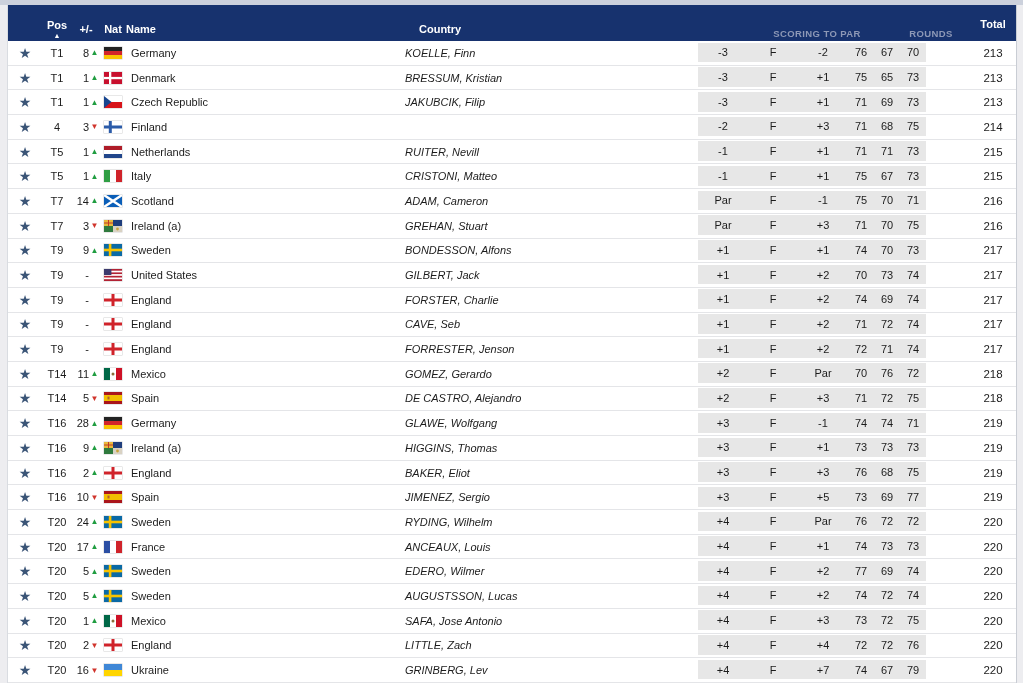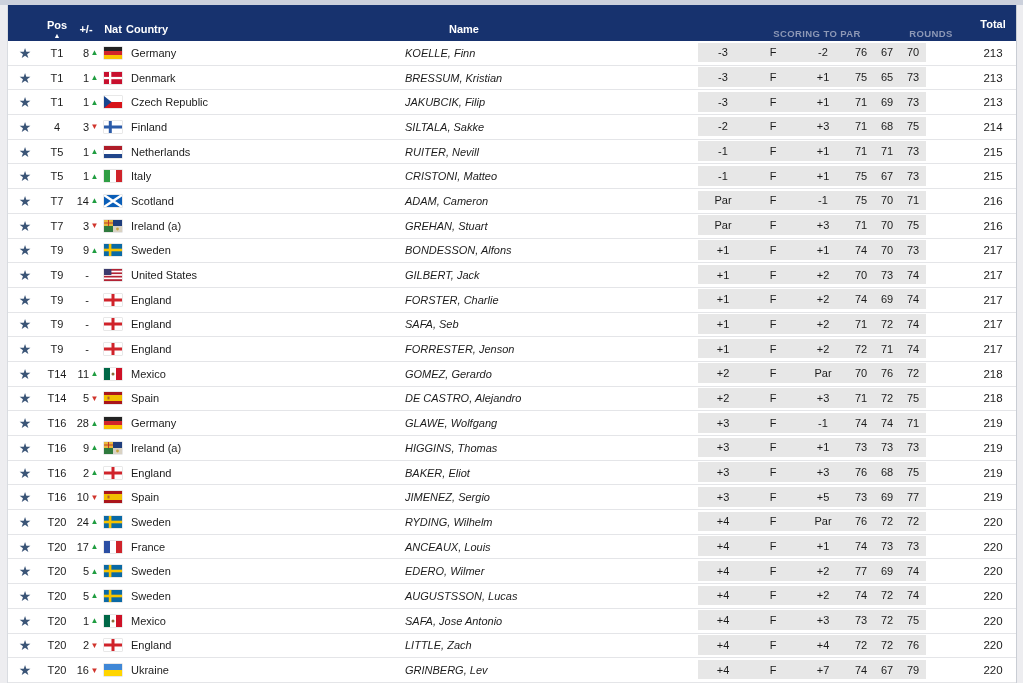--- a/index.html
+++ b/index.html
@@ -64,22 +64,22 @@
   <div class="hdr">
     <div class="hcell c-star"></div>
     <div class="hcell c-pos">
       <div class="pos-stack">
         <span>Pos</span>
         <span class="sort-arrow">▲</span>
       </div>
     </div>
     <div class="hcell c-ud">+/-</div>
     <div class="hcell c-nat">Nat</div>
+    <div class="hcell c-name">Name</div>
     <div class="hcell c-country">Country</div>
-    <div class="hcell c-name">Name</div>
     <div class="hgroup" style="width:150px">
       <div class="grp-label">SCORING TO PAR</div>
       <div class="grp-cols">
         <div class="hcell c-topar">ToPar</div>
         <div class="hcell c-hole">Hole</div>
         <div class="hcell c-today">Today</div>
       </div>
     </div>
     <div class="hgroup" style="width:78px">
       <div class="grp-label">ROUNDS</div>
@@ -187,21 +187,20 @@
     <div class="cell nat-cell">
       <span class="flag">
             <svg width="18" height="12" viewBox="0 0 18 12" xmlns="http://www.w3.org/2000/svg">
               <rect width="18" height="12" fill="#fff"></rect>
               <rect x="4.8" width="3" height="12" fill="#2b5ba8"></rect>
               <rect y="4.5" width="18" height="3" fill="#2b5ba8"></rect>
             </svg>
           </span>
     </div>
     <div class="cell country-cell">Finland</div>
-    <div class="cell name-cell">SILTALA, Sakke</div>
     <div class="score-group">
       <div class="cell sg-topar">-2</div>
       <div class="cell sg-hole">F</div>
       <div class="cell sg-today">+3</div>
       <div class="cell sg-r">71</div>
       <div class="cell sg-r">68</div>
       <div class="cell sg-r">75</div>
     </div>
     <div class="cell total-cell">214</div>
   </div>
@@ -417,21 +416,21 @@
     <div class="cell nat-cell">
       <span class="flag">
             <svg width="18" height="12" viewBox="0 0 18 12" xmlns="http://www.w3.org/2000/svg">
               <rect width="18" height="12" fill="#fff"></rect>
               <rect x="7.5" width="3" height="12" fill="#d0232a"></rect>
               <rect y="4.5" width="18" height="3" fill="#d0232a"></rect>
             </svg>
           </span>
     </div>
     <div class="cell country-cell">England</div>
-    <div class="cell name-cell">SAFA, Seb</div>
+    <div class="cell name-cell">CAVE, Seb</div>
     <div class="score-group">
       <div class="cell sg-topar">+1</div>
       <div class="cell sg-hole">F</div>
       <div class="cell sg-today">+2</div>
       <div class="cell sg-r">71</div>
       <div class="cell sg-r">72</div>
       <div class="cell sg-r">74</div>
     </div>
     <div class="cell total-cell">217</div>
   </div>

